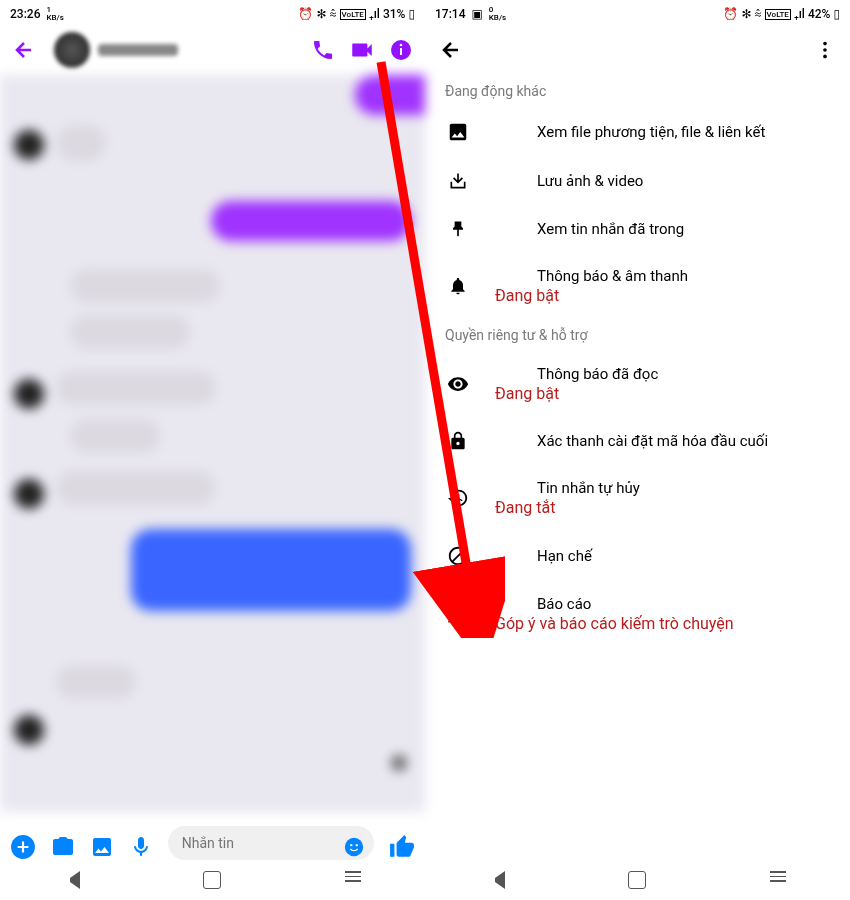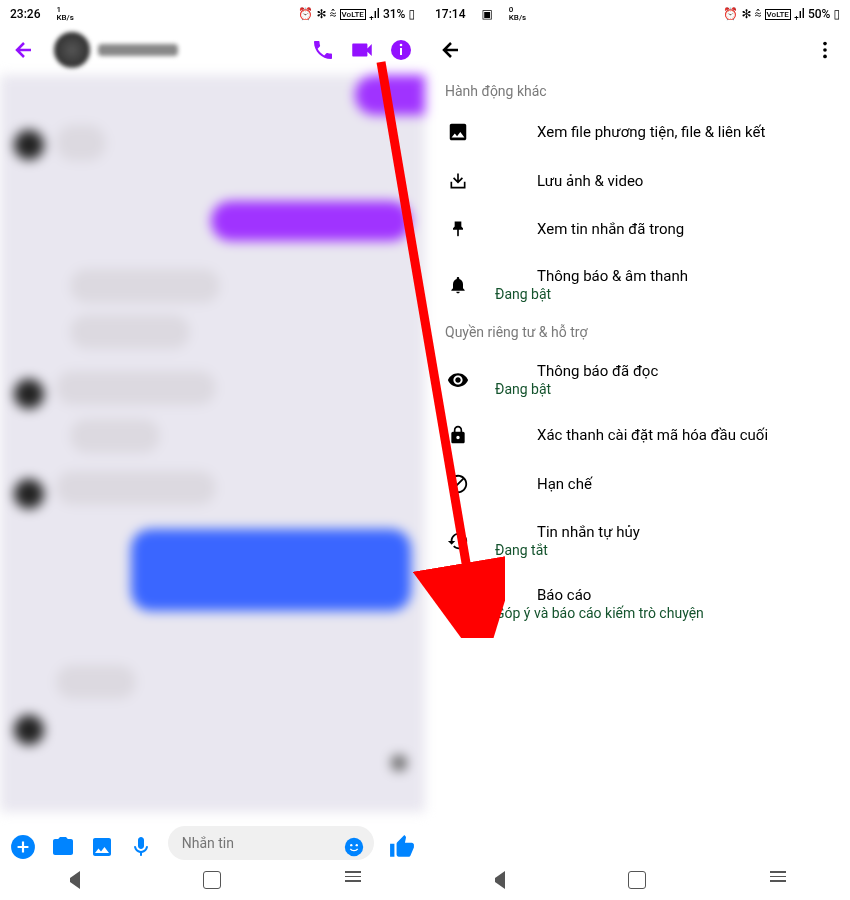--- a/index.html
+++ b/index.html
@@ -1,19 +1,19 @@
 <!DOCTYPE html>
 <html><head>
   <meta charset="utf-8">
   <style>
     * { margin: 0; padding: 0; box-sizing: border-box; font-family: -apple-system, Roboto, "Segoe UI", sans-serif; }
     body { width: 850px; height: 900px; background: #fff; position: relative; display: flex; }
     .screen { width: 425px; height: 900px; display: flex; flex-direction: column; position: relative; }
     .statusbar { height: 25px; padding: 3px 10px 0; display: flex; justify-content: space-between; font-size: 12px; font-weight: 500; }
-    .statusbar .left { display: flex; align-items: center; gap: 16px; }
+    .statusbar .left { display: flex; align-items: center; gap: 6px; }
     .statusbar .right { display: flex; align-items: center; gap: 3px; }
     .kbs { font-size: 8px; line-height: 1; }
     .navbar { height: 40px; display: flex; align-items: center; justify-content: space-around; }
     .navbar svg, .navbar div { width: 18px; height: 18px; }
     .tri { width: 0; height: 0; border-top: 7px solid transparent; border-bottom: 7px solid transparent; border-right: 10px solid #555; }
     .circ { width: 14px; height: 14px; border: 1.5px solid #555; border-radius: 3px; }
     .bars { display: flex; flex-direction: column; gap: 3px; }
     .bars span { display: block; width: 16px; height: 1.6px; background: #555; }
 
     
@@ -29,21 +29,21 @@
     .contact-box .av { width:36px; height:36px; border-radius:50%; background:radial-gradient(circle,#555,#222); filter:blur(2px);}
     .contact-box .nm { width:80px; height:12px; background:#888; border-radius:4px; filter:blur(2px);}
 
     
     .settings-header { height: 50px; display: flex; align-items: center; justify-content: space-between; padding: 0 14px; }
     .settings-list { flex: 1; overflow: hidden; }
     .section-label { color: #7a7a7a; font-size: 14px; padding: 8px 20px; }
     .row { display: flex; align-items: center; padding: 14px 20px; gap: 24px; cursor: pointer; }
     .row .iconwrap { width: 26px; display: flex; justify-content: center; }
     .row .texts .title { font-size: 15px; color: #000; margin-left: 42px; }
-    .row .texts .sub { font-size: 14px; color: #14532d; margin-top: 1px; }
+    .row .texts .sub { font-size: 16px; color: #b91c1c; margin-top: 1px; }
 
     
     .arrow-overlay { position: absolute; top: 58px; left: 375px; pointer-events: none; z-index: 10; }
   </style>
 </head>
 <body>
 
 <div class="screen">
   <div class="statusbar">
     <div class="left">
@@ -151,38 +151,38 @@
   <div class="statusbar">
     <div class="left">
       <span>17:14</span>
       <span>▣</span>
       <span class="kbs"><span>0</span><br><span>KB/s</span></span>
     </div>
     <div class="right">
       <span>⏰ ✻ ⩯ </span>
         <span style="font-size:8px;border:0.5px solid #000;padding:0 1px;">VoLTE</span>
         <span> ₊ıl</span>
-      <span>50%</span>
+      <span>42%</span>
         <span>▯</span>
     </div>
   </div>
 
   <div class="settings-header">
     <svg width="24" height="24" viewBox="0 0 24 24" fill="none" stroke="#000" stroke-width="2.5">
         <path d="M19 12H5M12 19l-7-7 7-7"></path>
       </svg>
     <svg width="22" height="22" viewBox="0 0 24 24" fill="#000">
         <circle cx="12" cy="5" r="2"></circle>
         <circle cx="12" cy="12" r="2"></circle>
         <circle cx="12" cy="19" r="2"></circle>
       </svg>
   </div>
 
   <div class="settings-list">
-    <div class="section-label">Hành động khác</div>
+    <div class="section-label">Đang động khác</div>
 
     <div class="row">
       <span class="iconwrap">
           <svg width="22" height="22" viewBox="0 0 24 24" fill="#000">
             <path d="M21 19V5c0-1.1-.9-2-2-2H5c-1.1 0-2 .9-2 2v14c0 1.1.9 2 2 2h14c1.1 0 2-.9 2-2zM8.5 13.5l2.5 3.01L14.5 12l4.5 6H5l3.5-4.5z"></path>
           </svg>
         </span>
       <div class="texts">
           <div class="title">Xem file phương tiện, file &amp; liên kết</div>
         </div>
@@ -244,37 +244,37 @@
           </svg>
         </span>
       <div class="texts">
           <div class="title">Xác thanh cài đặt mã hóa đầu cuối</div>
         </div>
     </div>
 
     <div class="row">
       <span class="iconwrap">
           <svg width="22" height="22" viewBox="0 0 24 24" fill="#000">
-            <path d="M12 2C6.48 2 2 6.48 2 12s4.48 10 10 10 10-4.48 10-10S17.52 2 12 2zM4 12c0-4.42 3.58-8 8-8 1.85 0 3.55.63 4.9 1.69L5.69 16.9C4.63 15.55 4 13.85 4 12zm8 8c-1.85 0-3.55-.63-4.9-1.69L18.31 7.1C19.37 8.45 20 10.15 20 12c0 4.42-3.58 8-8 8z"></path>
-          </svg>
-        </span>
-      <div class="texts">
-          <div class="title">Hạn chế</div>
-        </div>
-    </div>
-
-    <div class="row">
-      <span class="iconwrap">
-          <svg width="22" height="22" viewBox="0 0 24 24" fill="#000">
             <path d="M13 3c-4.97 0-9 4.03-9 9H1l3.89 3.89.07.14L9 12H6c0-3.87 3.13-7 7-7s7 3.13 7 7-3.13 7-7 7c-1.93 0-3.68-.79-4.94-2.06l-1.42 1.42C8.27 19.99 10.51 21 13 21c4.97 0 9-4.03 9-9s-4.03-9-9-9zm-1 5v5l4.28 2.54.72-1.21-3.5-2.08V8H12z"></path>
           </svg>
         </span>
       <div class="texts">
           <div class="title">Tin nhắn tự hủy</div>
           <div class="sub">Đang tắt</div>
+        </div>
+    </div>
+
+    <div class="row">
+      <span class="iconwrap">
+          <svg width="22" height="22" viewBox="0 0 24 24" fill="#000">
+            <path d="M12 2C6.48 2 2 6.48 2 12s4.48 10 10 10 10-4.48 10-10S17.52 2 12 2zM4 12c0-4.42 3.58-8 8-8 1.85 0 3.55.63 4.9 1.69L5.69 16.9C4.63 15.55 4 13.85 4 12zm8 8c-1.85 0-3.55-.63-4.9-1.69L18.31 7.1C19.37 8.45 20 10.15 20 12c0 4.42-3.58 8-8 8z"></path>
+          </svg>
+        </span>
+      <div class="texts">
+          <div class="title">Hạn chế</div>
         </div>
     </div>
 
 
     <div class="row">
       <span class="iconwrap">
           <svg width="22" height="22" viewBox="0 0 24 24" fill="#000">
             <path d="M1 21h22L12 2 1 21zm12-3h-2v-2h2v2zm0-4h-2v-4h2v4z"></path>
           </svg>
         </span>

